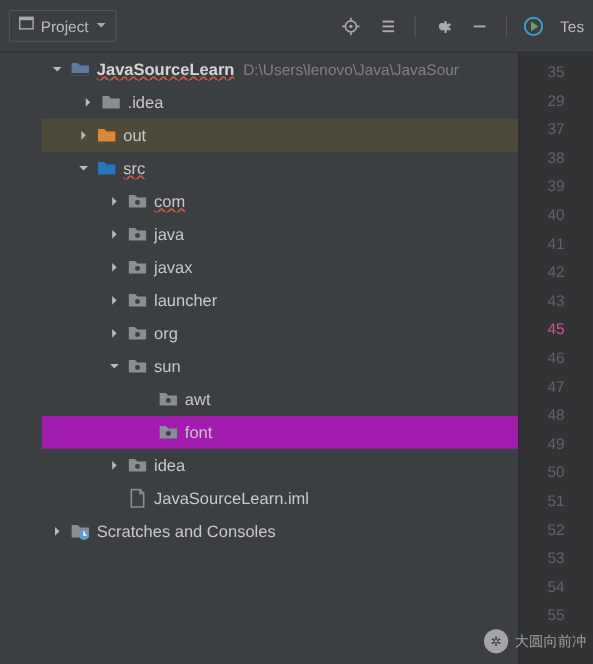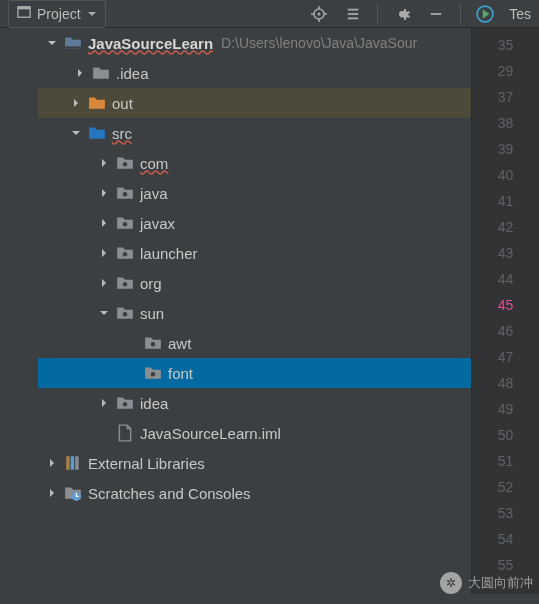--- a/index.html
+++ b/index.html
@@ -1,33 +1,33 @@
 <!DOCTYPE html>
 <html><head>
 <meta charset="utf-8">
 <style>
 * { margin: 0; padding: 0; box-sizing: border-box; font-family: "Segoe UI", Arial, sans-serif; }
 body { background: #3c3f41; color: #bbbbbb; width: 539px; height: 604px; overflow: hidden; position: relative; }
-.top-toolbar { display: flex; align-items: center; height: 28px; background: #3c3f41; border-bottom: 1px solid #2b2b2b; padding: 0 8px; gap: 31px; }
+.top-toolbar { display: flex; align-items: center; height: 48px; background: #3c3f41; border-bottom: 1px solid #2b2b2b; padding: 0 8px; gap: 31px; }
 .dropdown { display: flex; align-items: center; gap: 6px; padding: 4px 8px; border: 1px solid #555; border-radius: 2px; cursor: pointer; }
 .dropdown-icon svg { width: 14px; height: 14px; fill: #aaa; }
 .dropdown-label { color: #bbbbbb; font-size: 14px; }
 .dropdown-arrow svg { width: 10px; height: 10px; fill: #aaa; }
 .toolbar-spacer { flex: 1; }
 .toolbar-icons { display: flex; align-items: center; gap: 14px; }
 .toolbar-icon { width: 20px; height: 20px; display: flex; align-items: center; justify-content: center; cursor: pointer; }
 .toolbar-icon svg { fill: #aaa; }
 .divider-v { width: 1px; height: 20px; background: #555; }
 .run-label { color: #bbb; font-size: 14px; }
 
 .content { display: flex; height: calc(100% - 38px); }
 .tree-panel { flex: 1; background: #3c3f41; overflow: hidden; }
 .tree-row { display: flex; align-items: center; height: 30px; font-size: 15px; color: #c8c8c8; cursor: pointer; white-space: nowrap; margin-left: 38px; }
 .tree-row.selected-orange { background: #4e4a3a; }
-.tree-row.selected-blue { background: #0369a1; }
+.tree-row.selected-blue { background: #a21caf; }
 .arrow { width: 16px; height: 16px; display: flex; align-items: center; justify-content: center; margin-right: 4px; flex: 0 0 16px; }
 .arrow svg { fill: #bbb; }
 .node-icon { width: 18px; height: 18px; display: flex; align-items: center; justify-content: center; margin-right: 6px; flex: 0 0 18px; }
 .folder-gray svg { fill: #8a8d91; }
 .folder-blue svg { fill: #2675bf; }
 .folder-orange svg { fill: #d8883b; }
 .folder-root svg { fill: #5d7a9a; }
 .file-icon svg { fill: #8a8d91; }
 .lib-icon svg { fill: #a98042; }
 .scratch-icon svg { fill: #5d9cd4; }
@@ -293,35 +293,20 @@
       <span class="arrow"></span>
       <span class="node-icon file-icon">
           <svg viewBox="0 0 16 16">
             <path d="M3 1h7l3 3v11H3z" fill="none" stroke="#8a8d91" stroke-width="1.3"></path>
             <path d="M10 1v3h3" fill="none" stroke="#8a8d91" stroke-width="1.3"></path>
           </svg>
         </span>
       <span class="label">JavaSourceLearn.iml</span>
     </div>
 
-    <div class="tree-row" style="padding-left:6px">
-      <span class="arrow">
-          <svg viewBox="0 0 10 10" width="10" height="10">
-            <path d="M3 1 L7 5 L3 9 Z"></path>
-          </svg>
-        </span>
-      <span class="node-icon lib-icon">
-          <svg viewBox="0 0 16 16">
-            <rect x="2" y="2" width="3" height="12" fill="#a98042"></rect>
-            <rect x="6" y="2" width="3" height="12" fill="#5d9cd4"></rect>
-            <rect x="10" y="2" width="3" height="12" fill="#8a8d91"></rect>
-          </svg>
-        </span>
-      <span class="label">External Libraries</span>
-    </div>
 
     <div class="tree-row" style="padding-left:6px">
       <span class="arrow">
           <svg viewBox="0 0 10 10" width="10" height="10">
             <path d="M3 1 L7 5 L3 9 Z"></path>
           </svg>
         </span>
       <span class="node-icon scratch-icon">
           <svg viewBox="0 0 16 16">
             <path d="M1 3h5l2 2h7v8H1z" fill="#8a8d91"></path>
@@ -337,21 +322,20 @@
   <div class="gutter" id="gutter">
       <div class="gutter-line">35</div>
       <div class="gutter-line">29</div>
       <div class="gutter-line">37</div>
       <div class="gutter-line">38</div>
       <div class="gutter-line">39</div>
       <div class="gutter-line">40</div>
       <div class="gutter-line">41</div>
       <div class="gutter-line">42</div>
       <div class="gutter-line">43</div>
-      <div class="gutter-line">44</div>
       <div class="gutter-line current">45</div>
       <div class="gutter-line">46</div>
       <div class="gutter-line">47</div>
       <div class="gutter-line">48</div>
       <div class="gutter-line">49</div>
       <div class="gutter-line">50</div>
       <div class="gutter-line">51</div>
       <div class="gutter-line">52</div>
       <div class="gutter-line">53</div>
       <div class="gutter-line">54</div>

